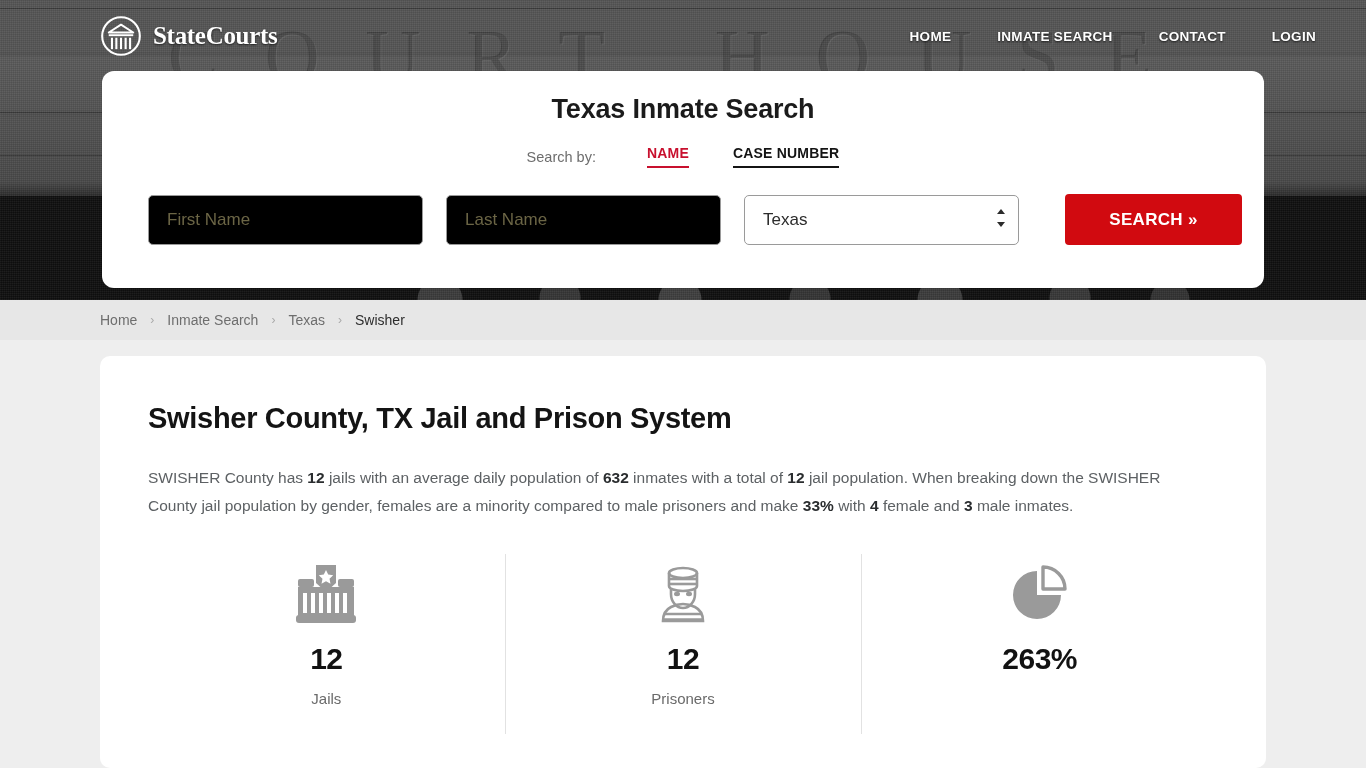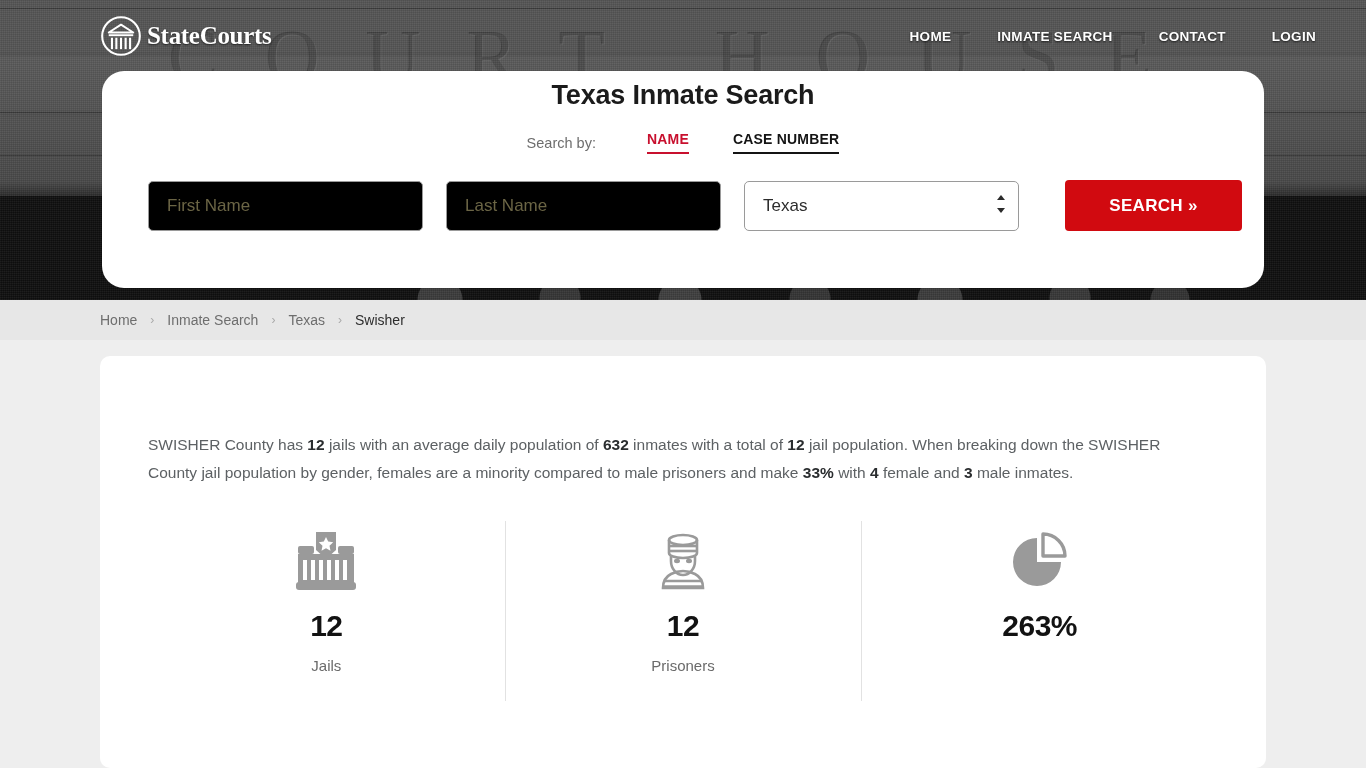--- a/index.html
+++ b/index.html
@@ -85,21 +85,21 @@
   .navbar {
     position: absolute;
     top: 0; left: 0;
     width: 1366px;
     height: 72px;
     display: flex;
     align-items: center;
     padding: 0 20px 0 100px;
     z-index: 5;
   }
-  .brand { display: flex; align-items: center; gap: 5px; text-decoration: none; }
+  .brand { display: flex; align-items: center; gap: 11px; text-decoration: none; }
   .brand-icon { width: 42px; height: 42px; display: block; }
   .brand-text {
     color: #ffffff;
     font-family: "Liberation Serif", serif;
     font-size: 25px;
     font-weight: bold;
     letter-spacing: -0.3px;
     text-shadow: 0 1px 2px rgba(0,0,0,0.6);
   }
   .nav-links {
@@ -121,23 +121,23 @@
   .nav-link:last-child { padding-right: 30px; }
 
   
   .search-card {
     position: absolute;
     top: 71px;
     left: 102px;
     width: 1162px;
     height: 217px;
     background: #ffffff;
-    border-radius: 22px;
+    border-radius: 12px;
     z-index: 6;
-    padding-top: 9px;
+    padding-top: 23px;
   }
   .search-title {
     text-align: center;
     font-size: 27px;
     font-weight: bold;
     color: #1b1b1b;
     letter-spacing: -0.2px;
   }
   .searchby-row {
     margin-top: 20px;
@@ -372,20 +372,21 @@
   <a class="crumb" href="#">Home</a>
   <span class="crumb-sep">›</span>
   <a class="crumb" href="#">Inmate Search</a>
   <span class="crumb-sep">›</span>
   <a class="crumb" href="#">Texas</a>
   <span class="crumb-sep">›</span>
   <span class="crumb active">Swisher</span>
 </div>
 
 <div class="content-card">
+  <h1 class="page-title">Swisher County, TX Jail and Prison System</h1>
 
   <p class="summary"><span>SWISHER County has </span><b>12</b><span> jails with an average daily population of </span><b>632</b><span> inmates with a total of </span><b>12</b><span> jail population. When breaking down the SWISHER County jail population by gender, females are a minority compared to male prisoners and make </span><b>33%</b><span> with </span><b>4</b><span> female and </span><b>3</b><span> male inmates.</span></p>
 
   <div class="stats">
 
     <div class="stat">
       <div class="stat-icon">
         <svg width="64" height="62" viewBox="0 0 64 62" aria-hidden="true">
           <path d="M22 2 h20 v18 l-10 9 l-10 -9 Z" fill="#9a9a9a"></path>
           <path d="M32 7 l2.2 4.6 l5 0.6 l-3.7 3.5 l1 5 l-4.5 -2.5 l-4.5 2.5 l1 -5 l-3.7 -3.5 l5 -0.6 Z" fill="#ffffff"></path>

